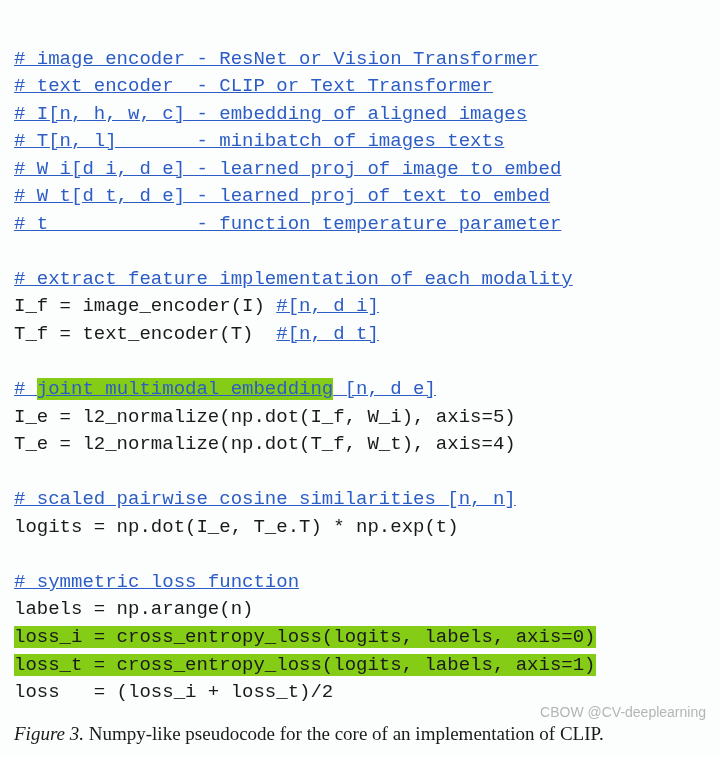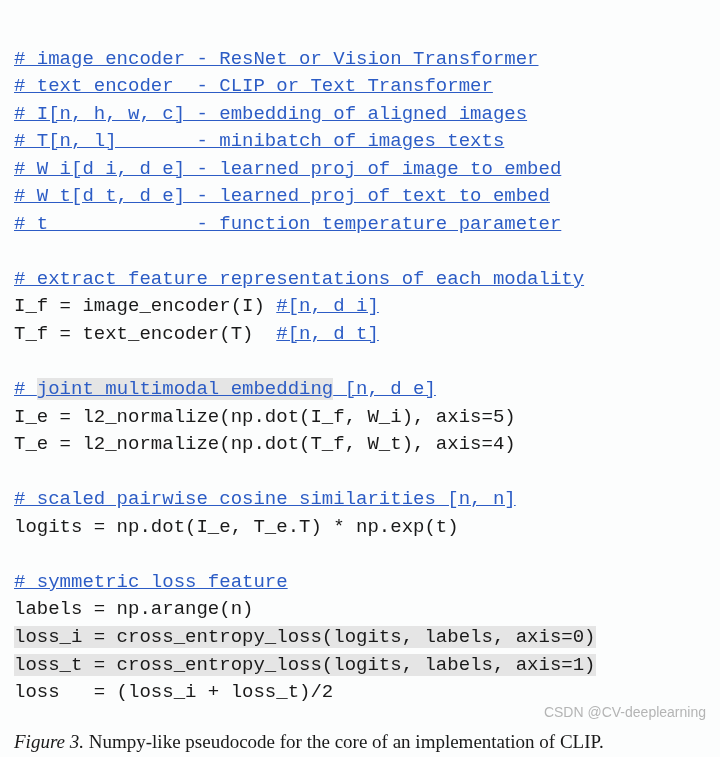--- a/index.html
+++ b/index.html
@@ -11,29 +11,29 @@
       font-size: 19px;
       line-height: 1.45;
       padding: 18px 14px 10px 14px;
       position: relative;
       overflow: hidden;
     }
     .code-block { white-space: pre; }
     .comment { color: #2c5cc5; text-decoration: underline; }
     .code { color: #1a1a1a; }
     .hl {
-      background: #e5e5e5;
+      background: #84cc16;
       display: inline;
       text-align: center;
     }
     .caption {
       font-family: Georgia, 'Times New Roman', serif;
       font-size: 19px;
       color: #1a1a1a;
-      margin-top: 22px;
+      margin-top: 14px;
       line-height: 1.35;
     }
     .caption .fig-label { font-style: italic; }
     .watermark {
       position: absolute;
       right: 14px;
       bottom: 35px;
       font-family: Arial, sans-serif;
       font-size: 14px;
       color: rgba(120,120,120,0.55);
@@ -45,33 +45,33 @@
 
 <div class="code-block">
 <span class="comment"># image_encoder - ResNet or Vision Transformer</span>
 <span class="comment"># text_encoder  - CLIP or Text Transformer</span>
 <span class="comment"># I[n, h, w, c] - embedding of aligned images</span>
 <span class="comment"># T[n, l]       - minibatch of images texts</span>
 <span class="comment"># W_i[d_i, d_e] - learned proj of image to embed</span>
 <span class="comment"># W_t[d_t, d_e] - learned proj of text to embed</span>
 <span class="comment"># t             - function temperature parameter</span>
 
-<span class="comment"># extract feature representations of each modality</span>
+<span class="comment"># extract feature implementation of each modality</span>
 <span class="code">I_f = image_encoder(I) </span><span class="comment">#[n, d_i]</span>
 <span class="code">T_f = text_encoder(T)  </span><span class="comment">#[n, d_t]</span>
 
 <span class="comment"><span># </span><span class="hl">joint multimodal embedding</span><span> [n, d_e]</span></span>
 <span class="code">I_e = l2_normalize(np.dot(I_f, W_i), axis=5)</span>
 <span class="code">T_e = l2_normalize(np.dot(T_f, W_t), axis=4)</span>
 
 <span class="comment"># scaled pairwise cosine similarities [n, n]</span>
 <span class="code">logits = np.dot(I_e, T_e.T) * np.exp(t)</span>
 
-<span class="comment"># symmetric loss feature</span>
+<span class="comment"># symmetric loss function</span>
 <span class="code">labels = np.arange(n)</span>
 <span class="code hl">loss_i = cross_entropy_loss(logits, labels, axis=0)</span>
 <span class="code hl">loss_t = cross_entropy_loss(logits, labels, axis=1)</span>
 <span class="code">loss   = (loss_i + loss_t)/2</span>
 </div>
 
 <div class="caption"><span class="fig-label">Figure 3.</span><span> Numpy-like pseudocode for the core of an implementation of CLIP.</span></div>
 
-<div class="watermark">CSDN @CV-deeplearning</div>
+<div class="watermark">CBOW @CV-deeplearning</div>
 
 </body></html>

